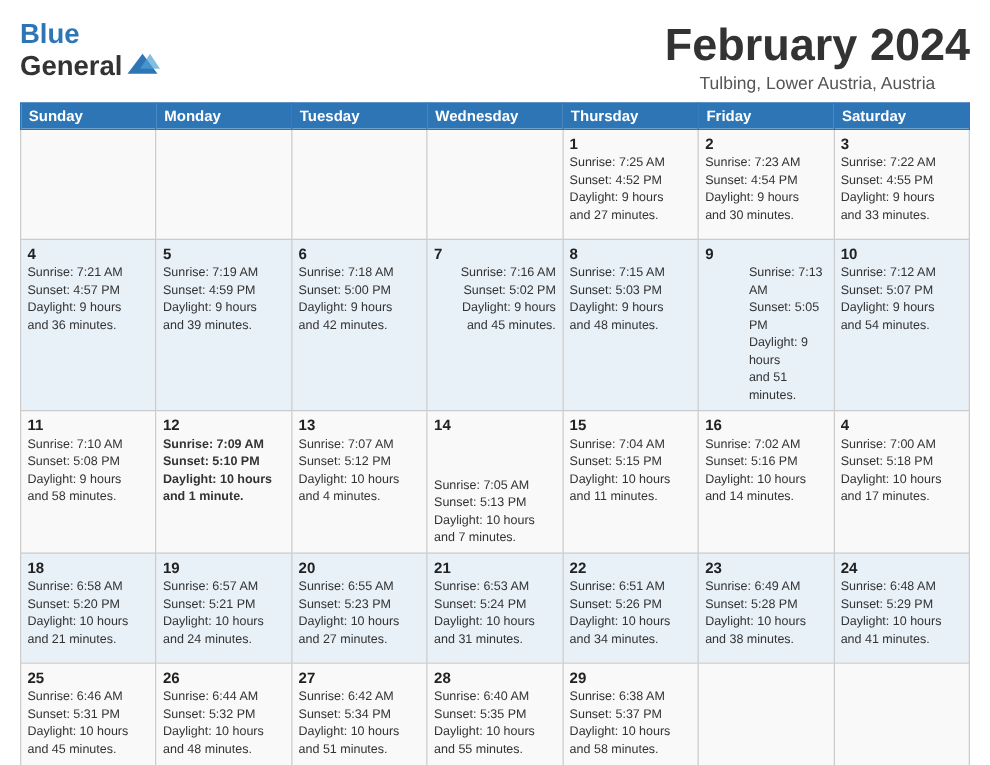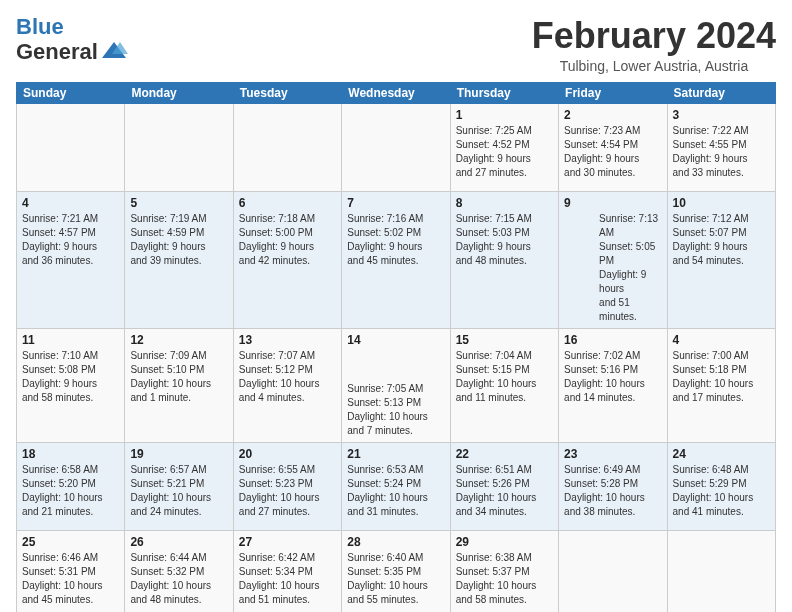--- a/index.html
+++ b/index.html
@@ -168,21 +168,21 @@
         </td>
         <td>
           <div class="day-number">6</div>
           <div class="day-info" style="white-space: pre-line;">Sunrise: 7:18 AM
 Sunset: 5:00 PM
 Daylight: 9 hours
 and 42 minutes.</div>
         </td>
         <td>
           <div class="day-number">7</div>
-          <div class="day-info" style="white-space: pre-line;">Sunrise: 7:16 AM
+          <div class="day-info" style="white-space: pre-line; text-align: right;">Sunrise: 7:16 AM
 Sunset: 5:02 PM
 Daylight: 9 hours
 and 45 minutes.</div>
         </td>
         <td>
           <div class="day-number">8</div>
           <div class="day-info" style="white-space: pre-line;">Sunrise: 7:15 AM
 Sunset: 5:03 PM
 Daylight: 9 hours
 and 48 minutes.</div>
@@ -205,21 +205,21 @@
       <tr>
         <td>
           <div class="day-number">11</div>
           <div class="day-info" style="white-space: pre-line;">Sunrise: 7:10 AM
 Sunset: 5:08 PM
 Daylight: 9 hours
 and 58 minutes.</div>
         </td>
         <td>
           <div class="day-number">12</div>
-          <div class="day-info" style="white-space: pre-line;">Sunrise: 7:09 AM
+          <div class="day-info" style="white-space: pre-line; font-weight: bold;">Sunrise: 7:09 AM
 Sunset: 5:10 PM
 Daylight: 10 hours
 and 1 minute.</div>
         </td>
         <td>
           <div class="day-number">13</div>
           <div class="day-info" style="white-space: pre-line;">Sunrise: 7:07 AM
 Sunset: 5:12 PM
 Daylight: 10 hours
 and 4 minutes.</div>

